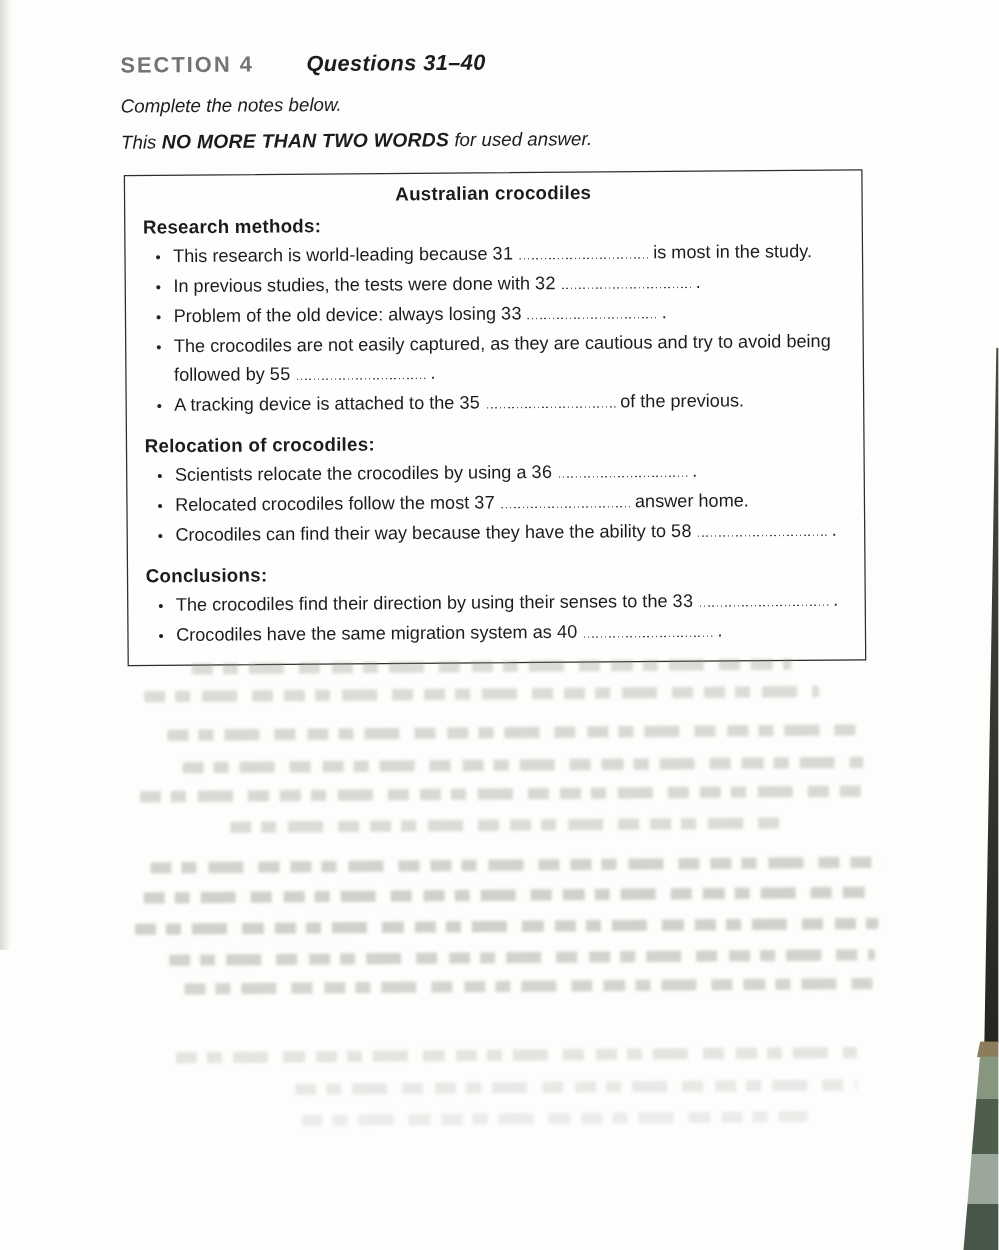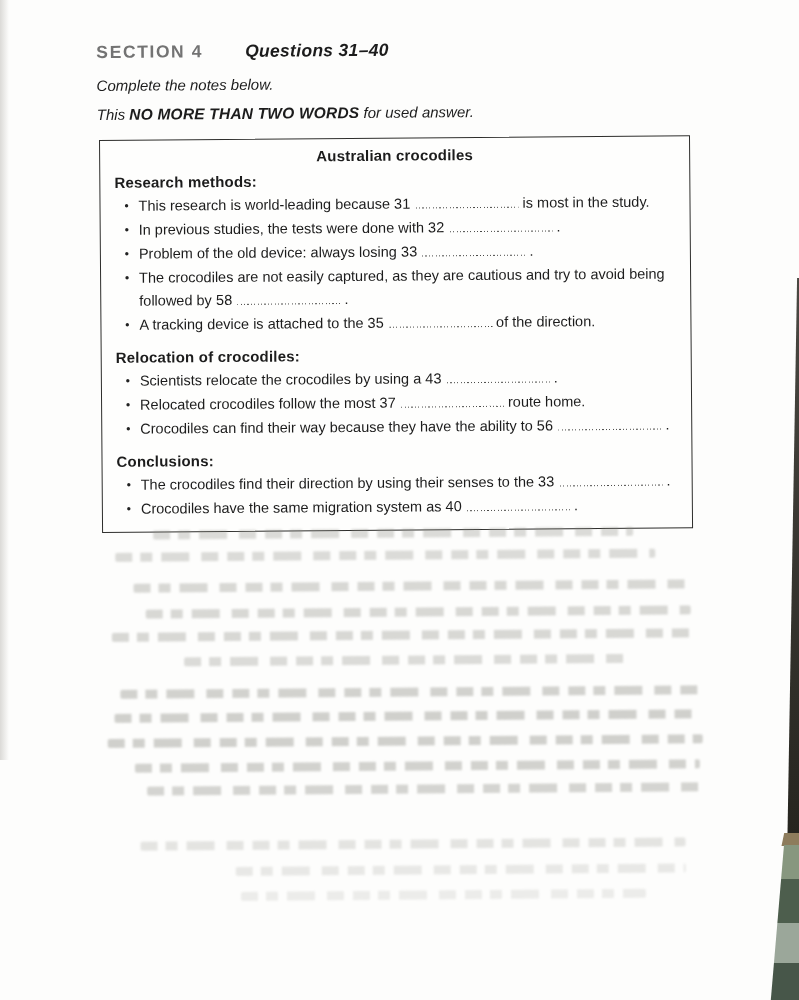--- a/index.html
+++ b/index.html
@@ -115,41 +115,41 @@
       <li>
           <span class="bdot">•</span>
           <span class="itxt"><span>In previous studies, the tests were done with</span> <b class="qnum">32</b><span class="blank"></span><span>.</span></span>
         </li>
       <li>
           <span class="bdot">•</span>
           <span class="itxt"><span>Problem of the old device: always losing</span> <b class="qnum">33</b><span class="blank"></span><span>.</span></span>
         </li>
       <li>
           <span class="bdot">•</span>
-          <span class="itxt"><span>The crocodiles are not easily captured, as they are cautious and try to avoid being followed by</span> <b class="qnum">58</b><span class="blank"></span><span>.</span></span>
+          <span class="itxt"><span>The crocodiles are not easily captured, as they are cautious and try to avoid being followed by</span> <b class="qnum">55</b><span class="blank"></span><span>.</span></span>
         </li>
       <li>
           <span class="bdot">•</span>
-          <span class="itxt"><span>A tracking device is attached to the</span> <b class="qnum">35</b><span class="blank"></span><span>of the direction.</span></span>
+          <span class="itxt"><span>A tracking device is attached to the</span> <b class="qnum">35</b><span class="blank"></span><span>of the previous.</span></span>
         </li>
     </ul>
 
     <div class="sec-head" style="margin-top:12px;">Relocation of crocodiles:</div>
     <ul class="notes">
       <li>
           <span class="bdot">•</span>
-          <span class="itxt"><span>Scientists relocate the crocodiles by using a</span> <b class="qnum">43</b><span class="blank"></span><span>.</span></span>
+          <span class="itxt"><span>Scientists relocate the crocodiles by using a</span> <b class="qnum">36</b><span class="blank"></span><span>.</span></span>
         </li>
       <li>
           <span class="bdot">•</span>
-          <span class="itxt"><span>Relocated crocodiles follow the most</span> <b class="qnum">37</b><span class="blank"></span><span>route home.</span></span>
+          <span class="itxt"><span>Relocated crocodiles follow the most</span> <b class="qnum">37</b><span class="blank"></span><span>answer home.</span></span>
         </li>
       <li>
           <span class="bdot">•</span>
-          <span class="itxt"><span>Crocodiles can find their way because they have the ability to</span> <b class="qnum">56</b><span class="blank"></span><span>.</span></span>
+          <span class="itxt"><span>Crocodiles can find their way because they have the ability to</span> <b class="qnum">58</b><span class="blank"></span><span>.</span></span>
         </li>
     </ul>
 
     <div class="sec-head" style="margin-top:12px;">Conclusions:</div>
     <ul class="notes">
       <li>
           <span class="bdot">•</span>
           <span class="itxt"><span>The crocodiles find their direction by using their senses to the</span> <b class="qnum">33</b><span class="blank"></span><span>.</span></span>
         </li>
       <li>

